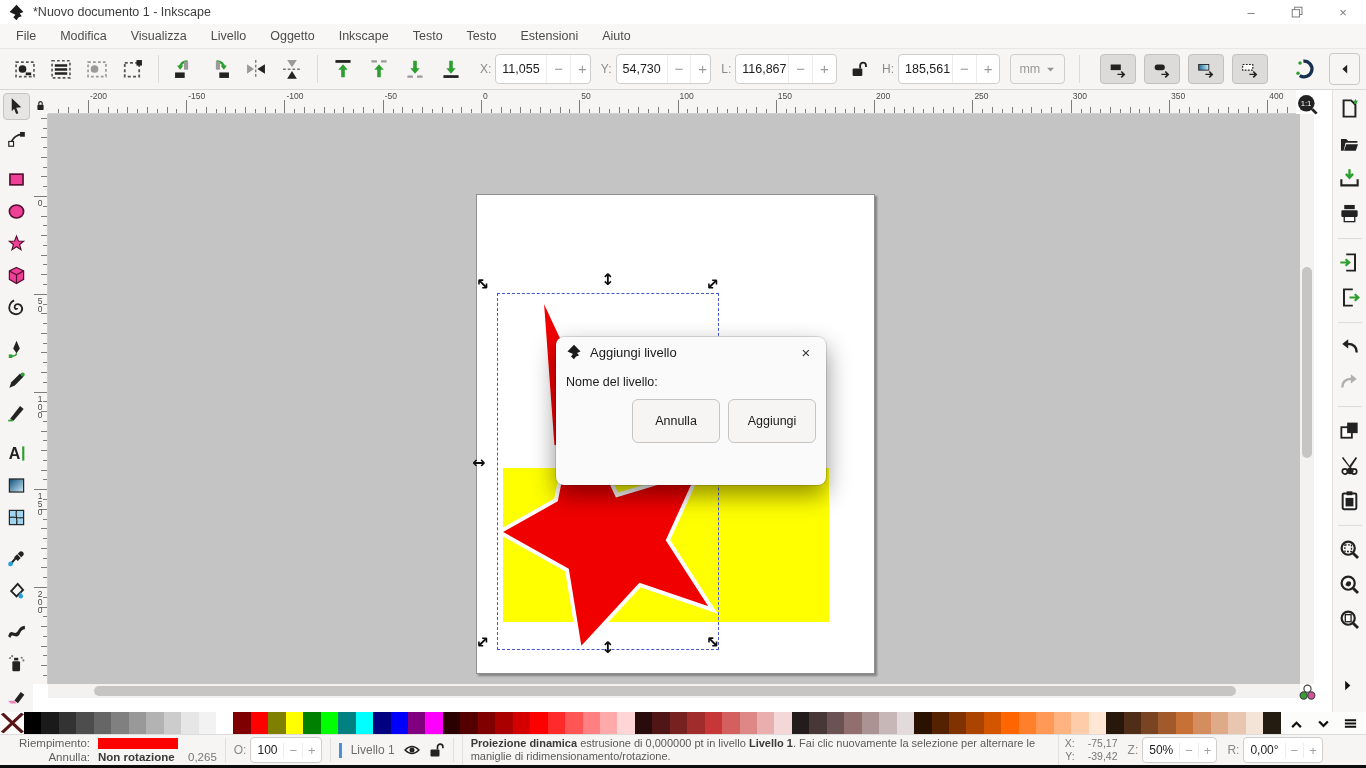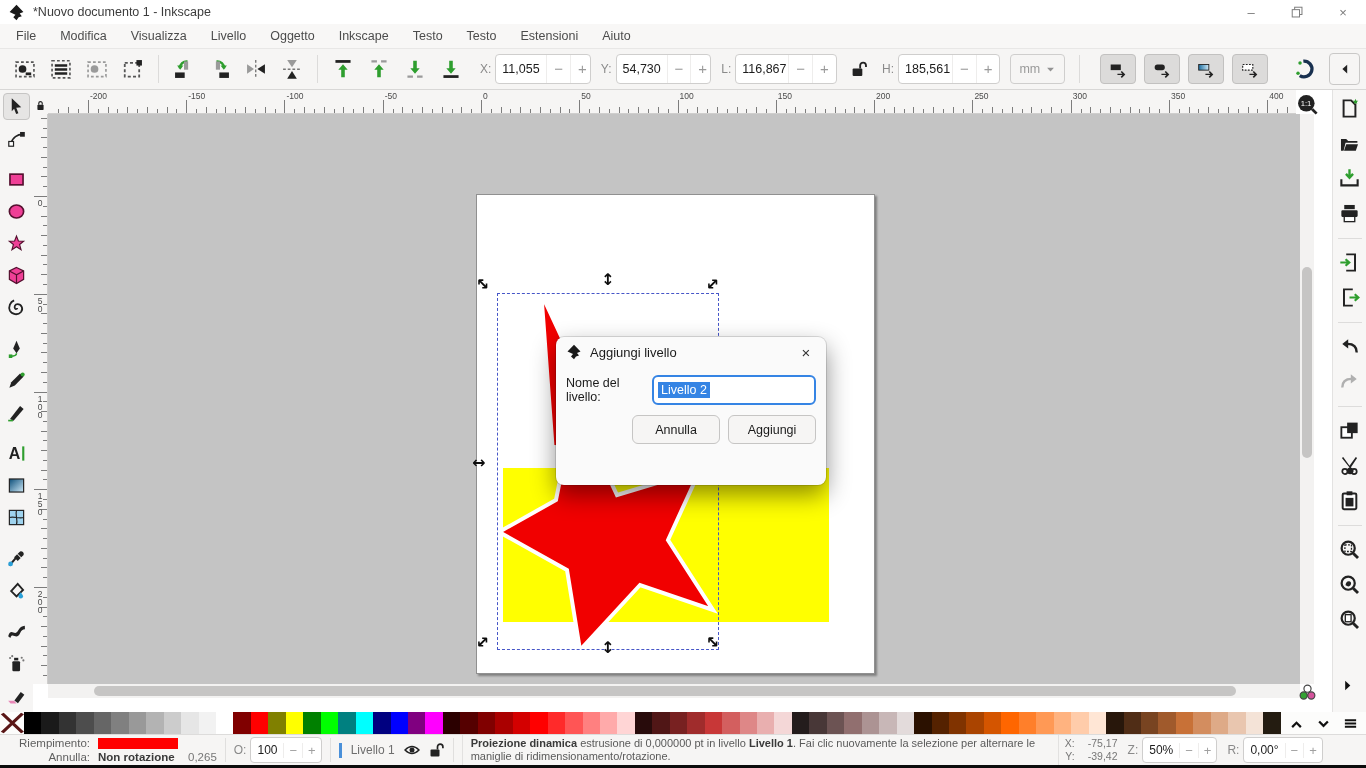--- a/index.html
+++ b/index.html
@@ -69,21 +69,21 @@
   #dlg-title .t{font-size:13px;color:#1a1a1a;margin-left:8px;font-weight:500}
   #dlg-close{margin-left:auto;font-size:15px;color:#333;width:20px;text-align:center}
   .dlg-row{display:flex;align-items:center;padding:0 10px;margin-top:8px}
   .dlg-lab{font-size:12.5px;color:#1a1a1a}
   #dlg-input{margin-left:auto;width:174px;height:30px;border:2px solid #3584e4;border-radius:6px;background:#fff;display:flex;align-items:center;padding:0 4px}
   #dlg-input .selTxt{background:#3584e4;color:#fff;font-size:12.5px;padding:1px 3px}
   #dlg-select{margin-left:auto;width:174px;height:30px;border:1px solid #b9b8b7;border-radius:6px;background:#fafafa;display:flex;align-items:center;padding:0 10px}
   #dlg-select .sv{font-size:12.5px;color:#1a1a1a}
   #dlg-select .ic{width:12px;height:12px;margin-left:auto}
   #dlg-btns{display:flex;justify-content:flex-end;gap:8px;padding:10px 10px 0}
-  .dbtn{min-width:88px;height:29px;border:1px solid #c6c5c4;border-radius:6px;background:#f6f5f4;font-size:12.5px;color:#1a1a1a;display:flex;align-items:center;justify-content:center}
+  .dbtn{min-width:88px;height:44px;border:1px solid #c6c5c4;border-radius:6px;background:#f6f5f4;font-size:12.5px;color:#1a1a1a;display:flex;align-items:center;justify-content:center}
 
   
   #vscroll{position:absolute;left:1300px;top:114px;width:14px;height:570px;background:#f3f2f1}
   #vthumb{position:absolute;left:2px;top:153px;width:10px;height:191px;background:#c6c5c4;border-radius:5px}
   #hscroll{position:absolute;left:48px;top:684px;width:1252px;height:14px;background:#f3f2f1}
   #hthumb{position:absolute;left:46px;top:2px;width:1142px;height:10px;background:#c6c5c4;border-radius:5px}
   #colormgmt{position:absolute;left:1298px;top:683px;width:19px;height:19px;z-index:4}
   #commandsbar{position:absolute;left:1332px;top:90px;width:34px;height:622px;background:#f7f6f5;border-left:1px solid #e3e2e1;display:flex;flex-direction:column;align-items:center;padding-top:8px}
   .cmd{width:21px;height:21px;margin-bottom:14px;flex:none}
   .csep{width:24px;height:1px;background:#dddcdb;margin:0 0 13px}
@@ -745,23 +745,20 @@
       <span class="ic" id="dlgIcon">
           <svg viewBox="0 0 16 16">
             <path d="M8 .8 14.5 7.5 11 9l2 2.5-3 1L8 15.2 5 12.5l2-2.5L1.5 7.5z" fill="#1a1a1a"></path>
           </svg>
         </span>
       <span class="t">Aggiungi livello</span>
       <span id="dlg-close">×</span>
     </div>
     <div class="dlg-row">
       <span class="dlg-lab">Nome del livello:</span>
-      <span id="dlg-input">
-        <span class="selTxt">Livello 2</span>
-      </span>
     </div>
     <div id="dlg-btns">
       <span class="dbtn">Annulla</span>
       <span class="dbtn">Aggiungi</span>
     </div>
   </div>
 </div>
 
 <div id="vscroll">
     <div id="vthumb"></div>

